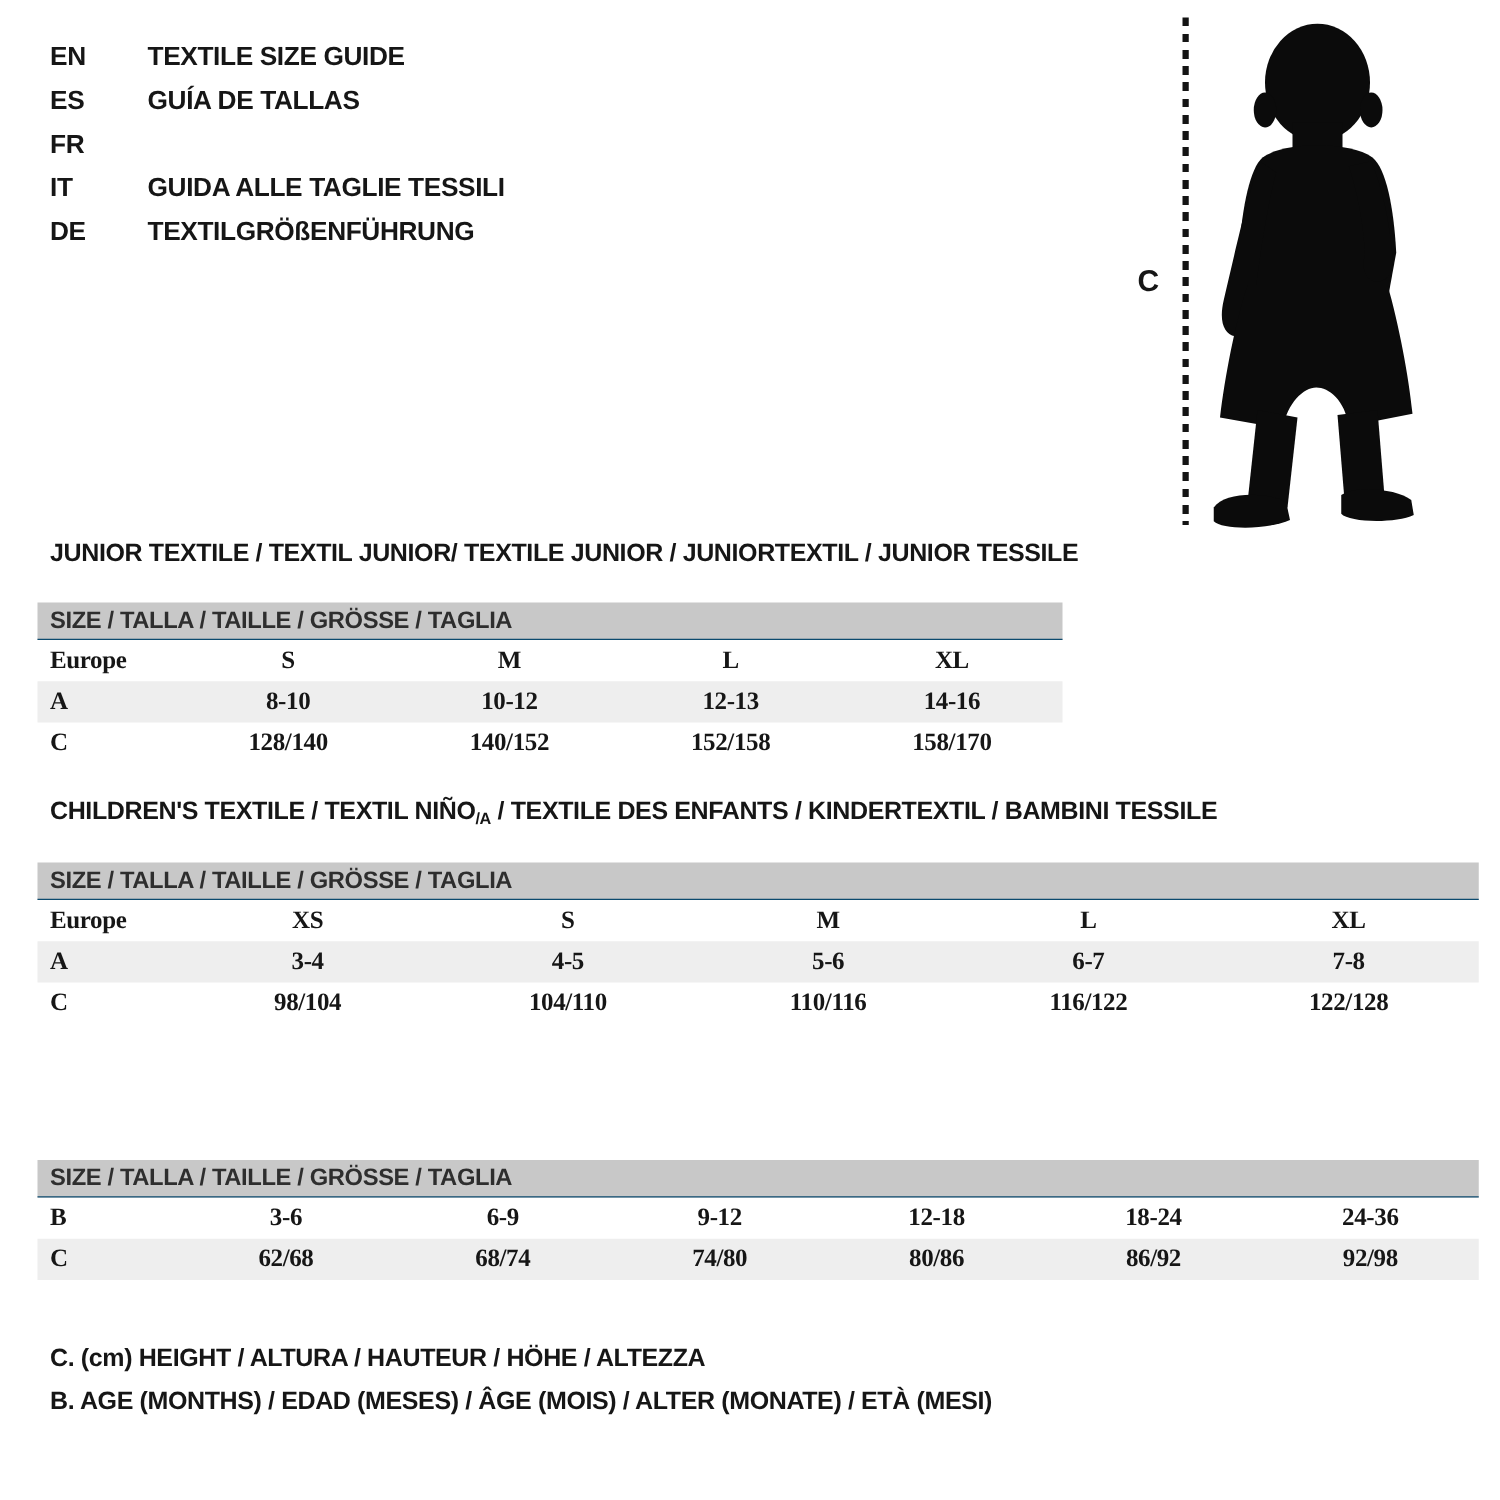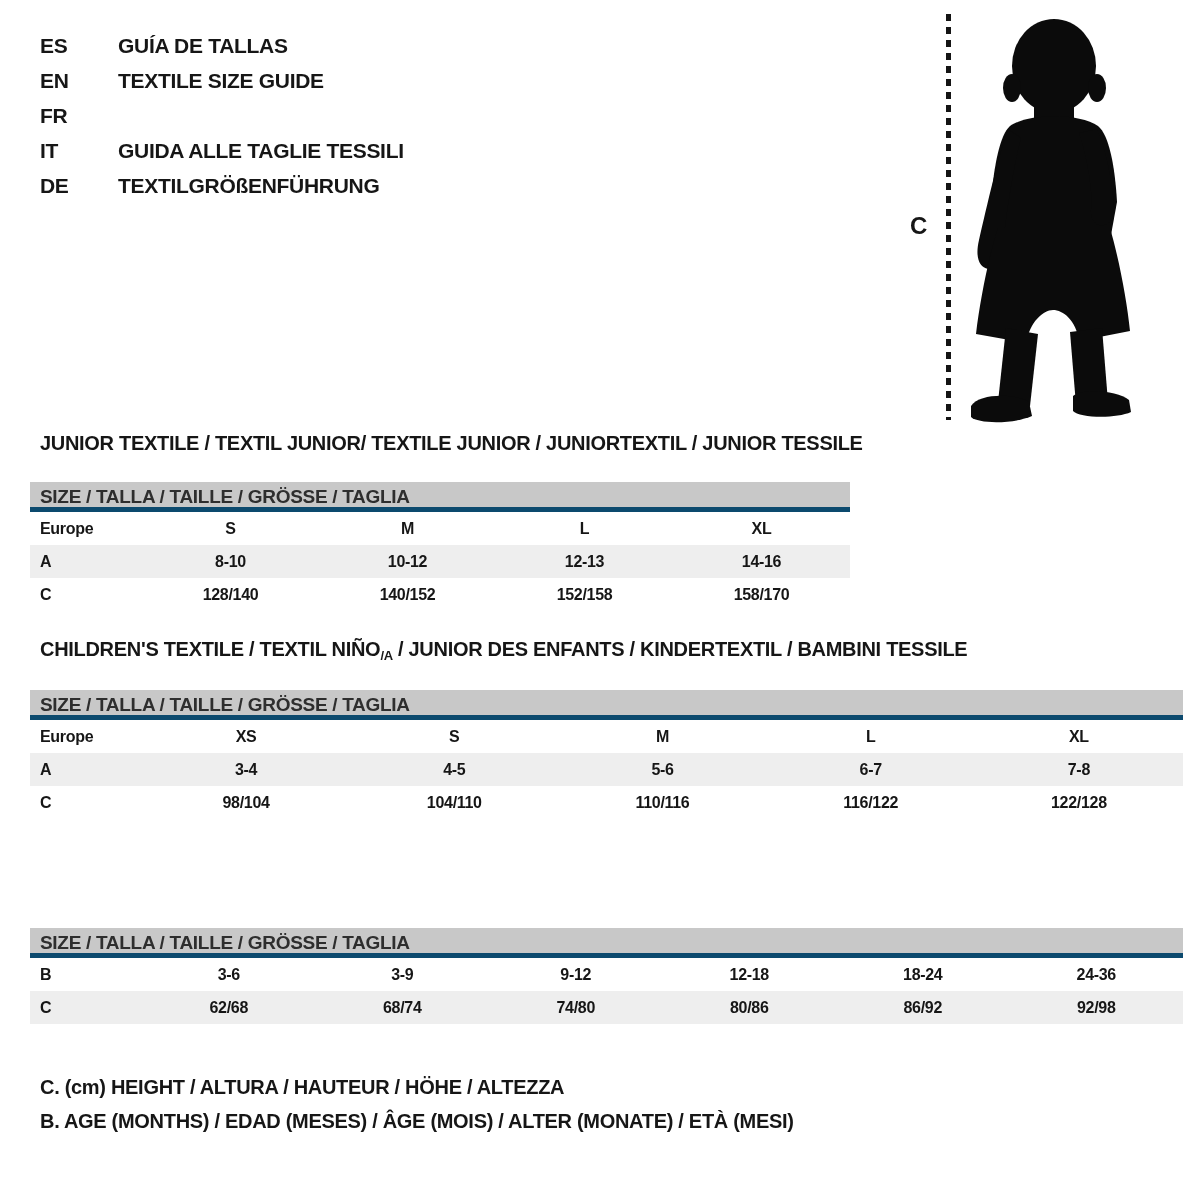--- a/index.html
+++ b/index.html
@@ -27,50 +27,50 @@
 
   
   .sec-heading { position:absolute; left:40px; font-size:20px; white-space:nowrap; }
   .sub-a { font-size:13px; vertical-align:-4px; }
   .two-line { line-height:32px; }
 
   
   .sg-table { position:absolute; left:30px; }
   .bar {
     height:30px; line-height:29px; background:#c8c8c8;
-    border-bottom:5px solid #0c4a6e; padding-left:10px;
+    border-bottom:1px solid #0c4a6e; padding-left:10px;
     font-size:19px; color:#2e2e2e; white-space:nowrap;
   }
-  .trow { display:grid; height:33px; align-items:center; font-size:16px; }
+  .trow { display:grid; height:33px; align-items:center; font-size:20px;font-family:Liberation Serif, serif; }
   .trow.shaded { background:#eeeeee; }
   .trow .lbl { padding-left:10px; text-align:left; }
   .trow .cell { text-align:center; }
   .cols4 { grid-template-columns:112px repeat(4,1fr); }
   .cols5 { grid-template-columns:112px repeat(5,1fr); }
   .cols6 { grid-template-columns:112px repeat(6,1fr); }
   .w-junior { width:820px; }
   .w-wide { width:1153px; }
 
   
   .footnotes { position:absolute; left:40px; top:1070px; }
   .footnote { height:34px; line-height:34px; font-size:20px; white-space:nowrap; }
 </style>
 </head>
 <body>
 
 <div class="page">
 
   <div class="langs">
     <div class="lang-row">
+      <span class="lang-code">EN</span>
+      <span class="lang-title">TEXTILE SIZE GUIDE</span>
+    </div>
+    <div class="lang-row">
       <span class="lang-code">ES</span>
       <span class="lang-title">GUÍA DE TALLAS</span>
-    </div>
-    <div class="lang-row">
-      <span class="lang-code">EN</span>
-      <span class="lang-title">TEXTILE SIZE GUIDE</span>
     </div>
     <div class="lang-row">
       <span class="lang-code">FR</span>
     </div>
     <div class="lang-row">
       <span class="lang-code">IT</span>
       <span class="lang-title">GUIDA ALLE TAGLIE TESSILI</span>
     </div>
     <div class="lang-row">
       <span class="lang-code">DE</span>
@@ -114,21 +114,21 @@
     </div>
     <div class="trow cols4">
       <span class="lbl">C</span>
       <span class="cell">128/140</span>
       <span class="cell">140/152</span>
       <span class="cell">152/158</span>
       <span class="cell">158/170</span>
     </div>
   </div>
 
-  <div class="sec-heading" style="top:638px"><span>CHILDREN'S TEXTILE / TEXTIL NIÑO</span><span class="sub-a">/A</span><span> / JUNIOR DES ENFANTS / KINDERTEXTIL / BAMBINI TESSILE</span></div>
+  <div class="sec-heading" style="top:638px"><span>CHILDREN'S TEXTILE / TEXTIL NIÑO</span><span class="sub-a">/A</span><span> / TEXTILE DES ENFANTS / KINDERTEXTIL / BAMBINI TESSILE</span></div>
   <div class="sg-table w-wide" style="top:690px">
     <div class="bar">SIZE / TALLA / TAILLE / GRÖSSE / TAGLIA</div>
     <div class="trow cols5">
       <span class="lbl">Europe</span>
       <span class="cell">XS</span>
       <span class="cell">S</span>
       <span class="cell">M</span>
       <span class="cell">L</span>
       <span class="cell">XL</span>
     </div>
@@ -148,21 +148,21 @@
       <span class="cell">116/122</span>
       <span class="cell">122/128</span>
     </div>
   </div>
 
   <div class="sg-table w-wide" style="top:928px">
     <div class="bar">SIZE / TALLA / TAILLE / GRÖSSE / TAGLIA</div>
     <div class="trow cols6">
       <span class="lbl">B</span>
       <span class="cell">3-6</span>
-      <span class="cell">3-9</span>
+      <span class="cell">6-9</span>
       <span class="cell">9-12</span>
       <span class="cell">12-18</span>
       <span class="cell">18-24</span>
       <span class="cell">24-36</span>
     </div>
     <div class="trow cols6 shaded">
       <span class="lbl">C</span>
       <span class="cell">62/68</span>
       <span class="cell">68/74</span>
       <span class="cell">74/80</span>

